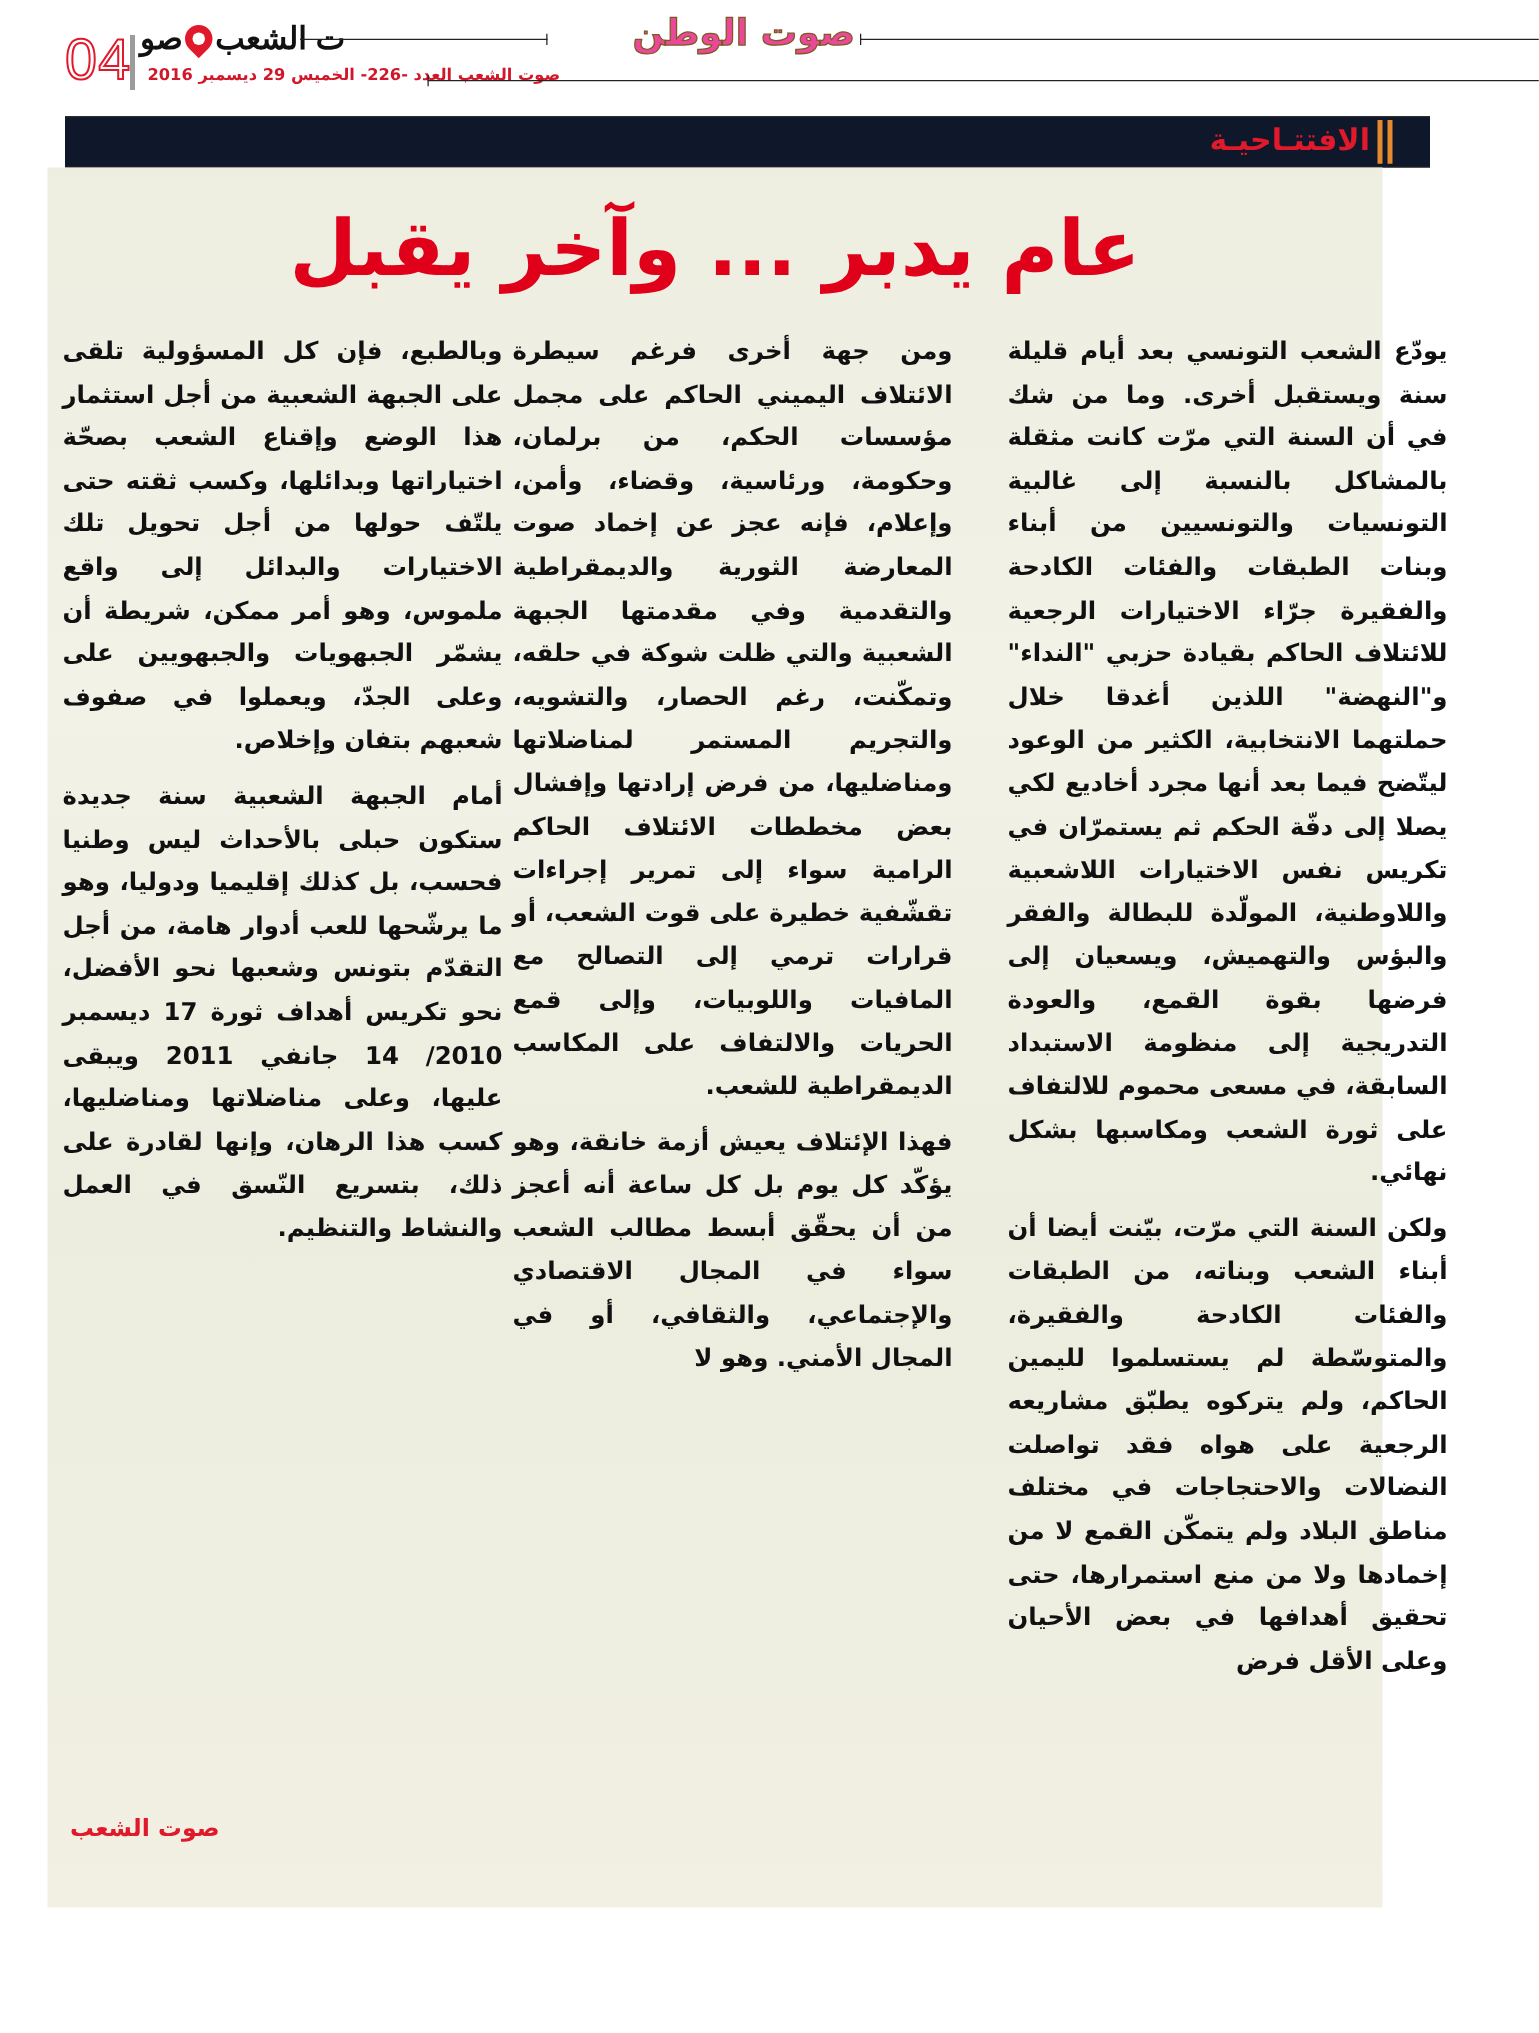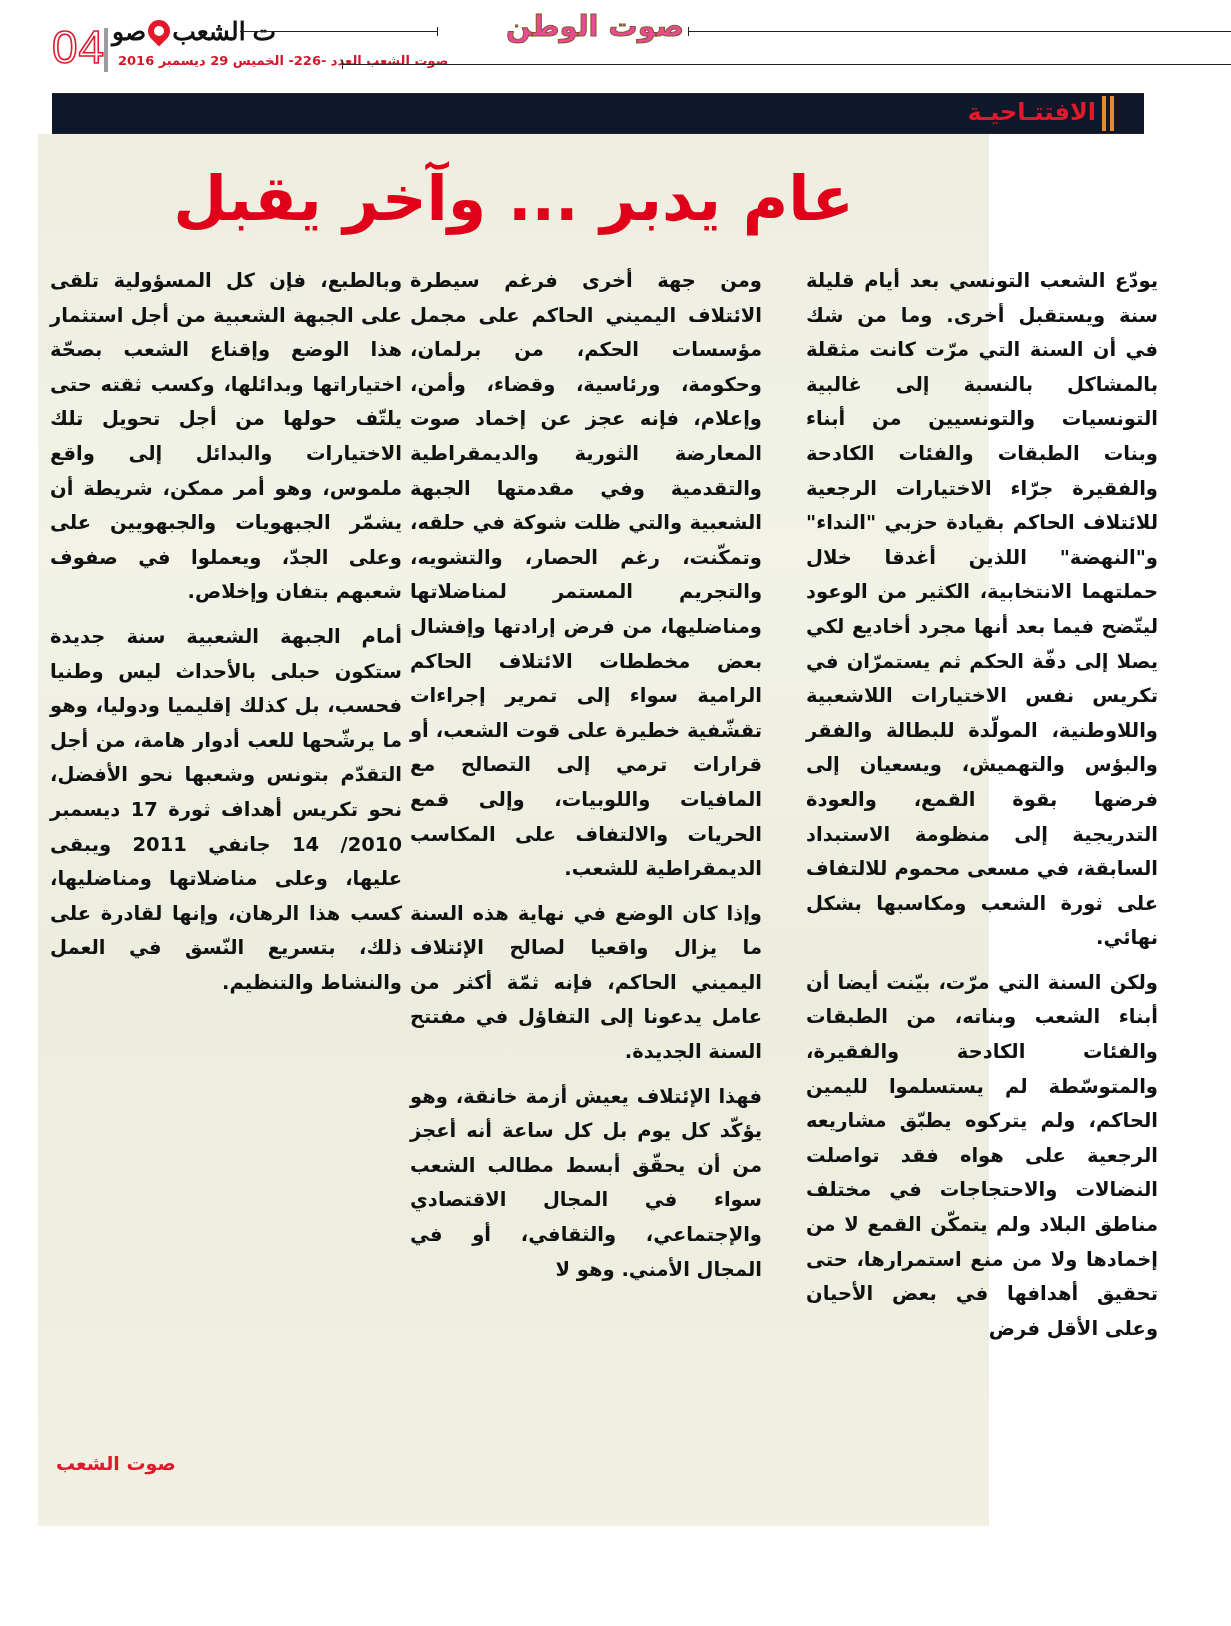--- a/index.html
+++ b/index.html
@@ -18,21 +18,21 @@
   .rule-top-r-cap { position:absolute; left:688px; top:27px; width:1px; height:9px; background:#222; }
   .rule-bot { position:absolute; left:342px; top:64px; width:889px; height:1px; background:#222; }
   .rule-bot-cap { position:absolute; left:342px; top:60px; width:1px; height:9px; background:#222; }
   .section-name { position:absolute; left:500px; top:6px; width:190px; text-align:center; direction:rtl; font-family:"DejaVu Sans", sans-serif; font-weight:bold; font-size:29px; line-height:40px; color:#ec4899; -webkit-text-stroke:1px #7a5a20; white-space:nowrap; }
 
   .band { position:absolute; left:52px; top:93px; width:1092px; height:39px; background:#0f172a; border-top:1.5px solid #222; border-bottom:1.5px solid #222; }
   .band-bar1 { position:absolute; right:38px; top:2px; width:4px; height:35px; background:#e68a2e; }
   .band-bar2 { position:absolute; right:30px; top:2px; width:4px; height:35px; background:#e68a2e; }
   .band-label { position:absolute; right:48px; top:0; direction:rtl; font-family:"DejaVu Sans", sans-serif; font-weight:bold; font-size:24px; line-height:36px; color:#e0192b; letter-spacing:1px; }
 
-  .panel { position:absolute; left:38px; top:134px; width:951px; height:1392px;
+  .panel { position:absolute; left:38px; top:134px; width:1068px; height:1392px;
            background:linear-gradient(180deg,#edeee0 0%,#f2f2e7 30%,#ecedde 60%,#f1f0e3 100%); }
   .headline { position:absolute; left:0; top:22px; width:100%; text-align:center; direction:rtl;
               font-family:"DejaVu Sans", sans-serif; font-weight:bold; font-size:62px; line-height:86px; color:#e0001a; }
 
   .col { position:absolute; top:130px; width:352px; direction:rtl; text-align:justify; text-align-last:right;
          font-family:"DejaVu Sans", sans-serif; font-weight:bold; font-size:19.5px; line-height:34.6px; color:#111; }
   .col-right { left:740px;margin-left:28px; }
   .col-mid { left:372px; }
   .col-left { left:12px; }
   .para { margin:0 0 10px 0; }
@@ -68,21 +68,20 @@
 <div class="panel">
   <div class="headline">عام يدبر ... وآخر يقبل</div>
 
   <div class="col col-right">
     <p class="para">يودّع الشعب التونسي بعد أيام قليلة سنة ويستقبل أخرى. وما من شك في أن السنة التي مرّت كانت مثقلة بالمشاكل بالنسبة إلى غالبية التونسيات والتونسيين من أبناء وبنات الطبقات والفئات الكادحة والفقيرة جرّاء الاختيارات الرجعية للائتلاف الحاكم بقيادة حزبي "النداء" و"النهضة" اللذين أغدقا خلال حملتهما الانتخابية، الكثير من الوعود ليتّضح فيما بعد أنها مجرد أخاديع لكي يصلا إلى دفّة الحكم ثم يستمرّان في تكريس نفس الاختيارات اللاشعبية واللاوطنية، المولّدة للبطالة والفقر والبؤس والتهميش، ويسعيان إلى فرضها بقوة القمع، والعودة التدريجية إلى منظومة الاستبداد السابقة، في مسعى محموم للالتفاف على ثورة الشعب ومكاسبها بشكل نهائي.</p>
     <p class="para">ولكن السنة التي مرّت، بيّنت أيضا أن أبناء الشعب وبناته، من الطبقات والفئات الكادحة والفقيرة، والمتوسّطة لم يستسلموا لليمين الحاكم، ولم يتركوه يطبّق مشاريعه الرجعية على هواه فقد تواصلت النضالات والاحتجاجات في مختلف مناطق البلاد ولم يتمكّن القمع لا من إخمادها ولا من منع استمرارها، حتى تحقيق أهدافها في بعض الأحيان وعلى الأقل فرض</p>
   </div>
 
   <div class="col col-mid">
     <p class="para">ومن جهة أخرى فرغم سيطرة الائتلاف اليميني الحاكم على مجمل مؤسسات الحكم، من برلمان، وحكومة، ورئاسية، وقضاء، وأمن، وإعلام، فإنه عجز عن إخماد صوت المعارضة الثورية والديمقراطية والتقدمية وفي مقدمتها الجبهة الشعبية والتي ظلت شوكة في حلقه، وتمكّنت، رغم الحصار، والتشويه، والتجريم المستمر لمناضلاتها ومناضليها، من فرض إرادتها وإفشال بعض مخططات الائتلاف الحاكم الرامية سواء إلى تمرير إجراءات تقشّفية خطيرة على قوت الشعب، أو قرارات ترمي إلى التصالح مع المافيات واللوبيات، وإلى قمع الحريات والالتفاف على المكاسب الديمقراطية للشعب.</p>
-    <p class="para">وإذا كان الوضع في نهاية هذه السنة ما يزال واقعيا لصالح الإئتلاف اليميني الحاكم، فإنه ثمّة أكثر من عامل يدعونا إلى التفاؤل في مفتتح السنة الجديدة.</p>
     <p class="para">فهذا الإئتلاف يعيش أزمة خانقة، وهو يؤكّد كل يوم بل كل ساعة أنه أعجز من أن يحقّق أبسط مطالب الشعب سواء في المجال الاقتصادي والإجتماعي، والثقافي، أو في المجال الأمني. وهو لا</p>
   </div>
 
   <div class="col col-left">
     <p class="para">وبالطبع، فإن كل المسؤولية تلقى على الجبهة الشعبية من أجل استثمار هذا الوضع وإقناع الشعب بصحّة اختياراتها وبدائلها، وكسب ثقته حتى يلتّف حولها من أجل تحويل تلك الاختيارات والبدائل إلى واقع ملموس، وهو أمر ممكن، شريطة أن يشمّر الجبهويات والجبهويين على وعلى الجدّ، ويعملوا في صفوف شعبهم بتفان وإخلاص.</p>
     <p class="para">أمام الجبهة الشعبية سنة جديدة ستكون حبلى بالأحداث ليس وطنيا فحسب، بل كذلك إقليميا ودوليا، وهو ما يرشّحها للعب أدوار هامة، من أجل التقدّم بتونس وشعبها نحو الأفضل، نحو تكريس أهداف ثورة 17 ديسمبر 2010/ 14 جانفي 2011 ويبقى عليها، وعلى مناضلاتها ومناضليها، كسب هذا الرهان، وإنها لقادرة على ذلك، بتسريع النّسق في العمل والنشاط والتنظيم.</p>
   </div>
 
   <div class="signature">صوت الشعب</div>
 </div>

